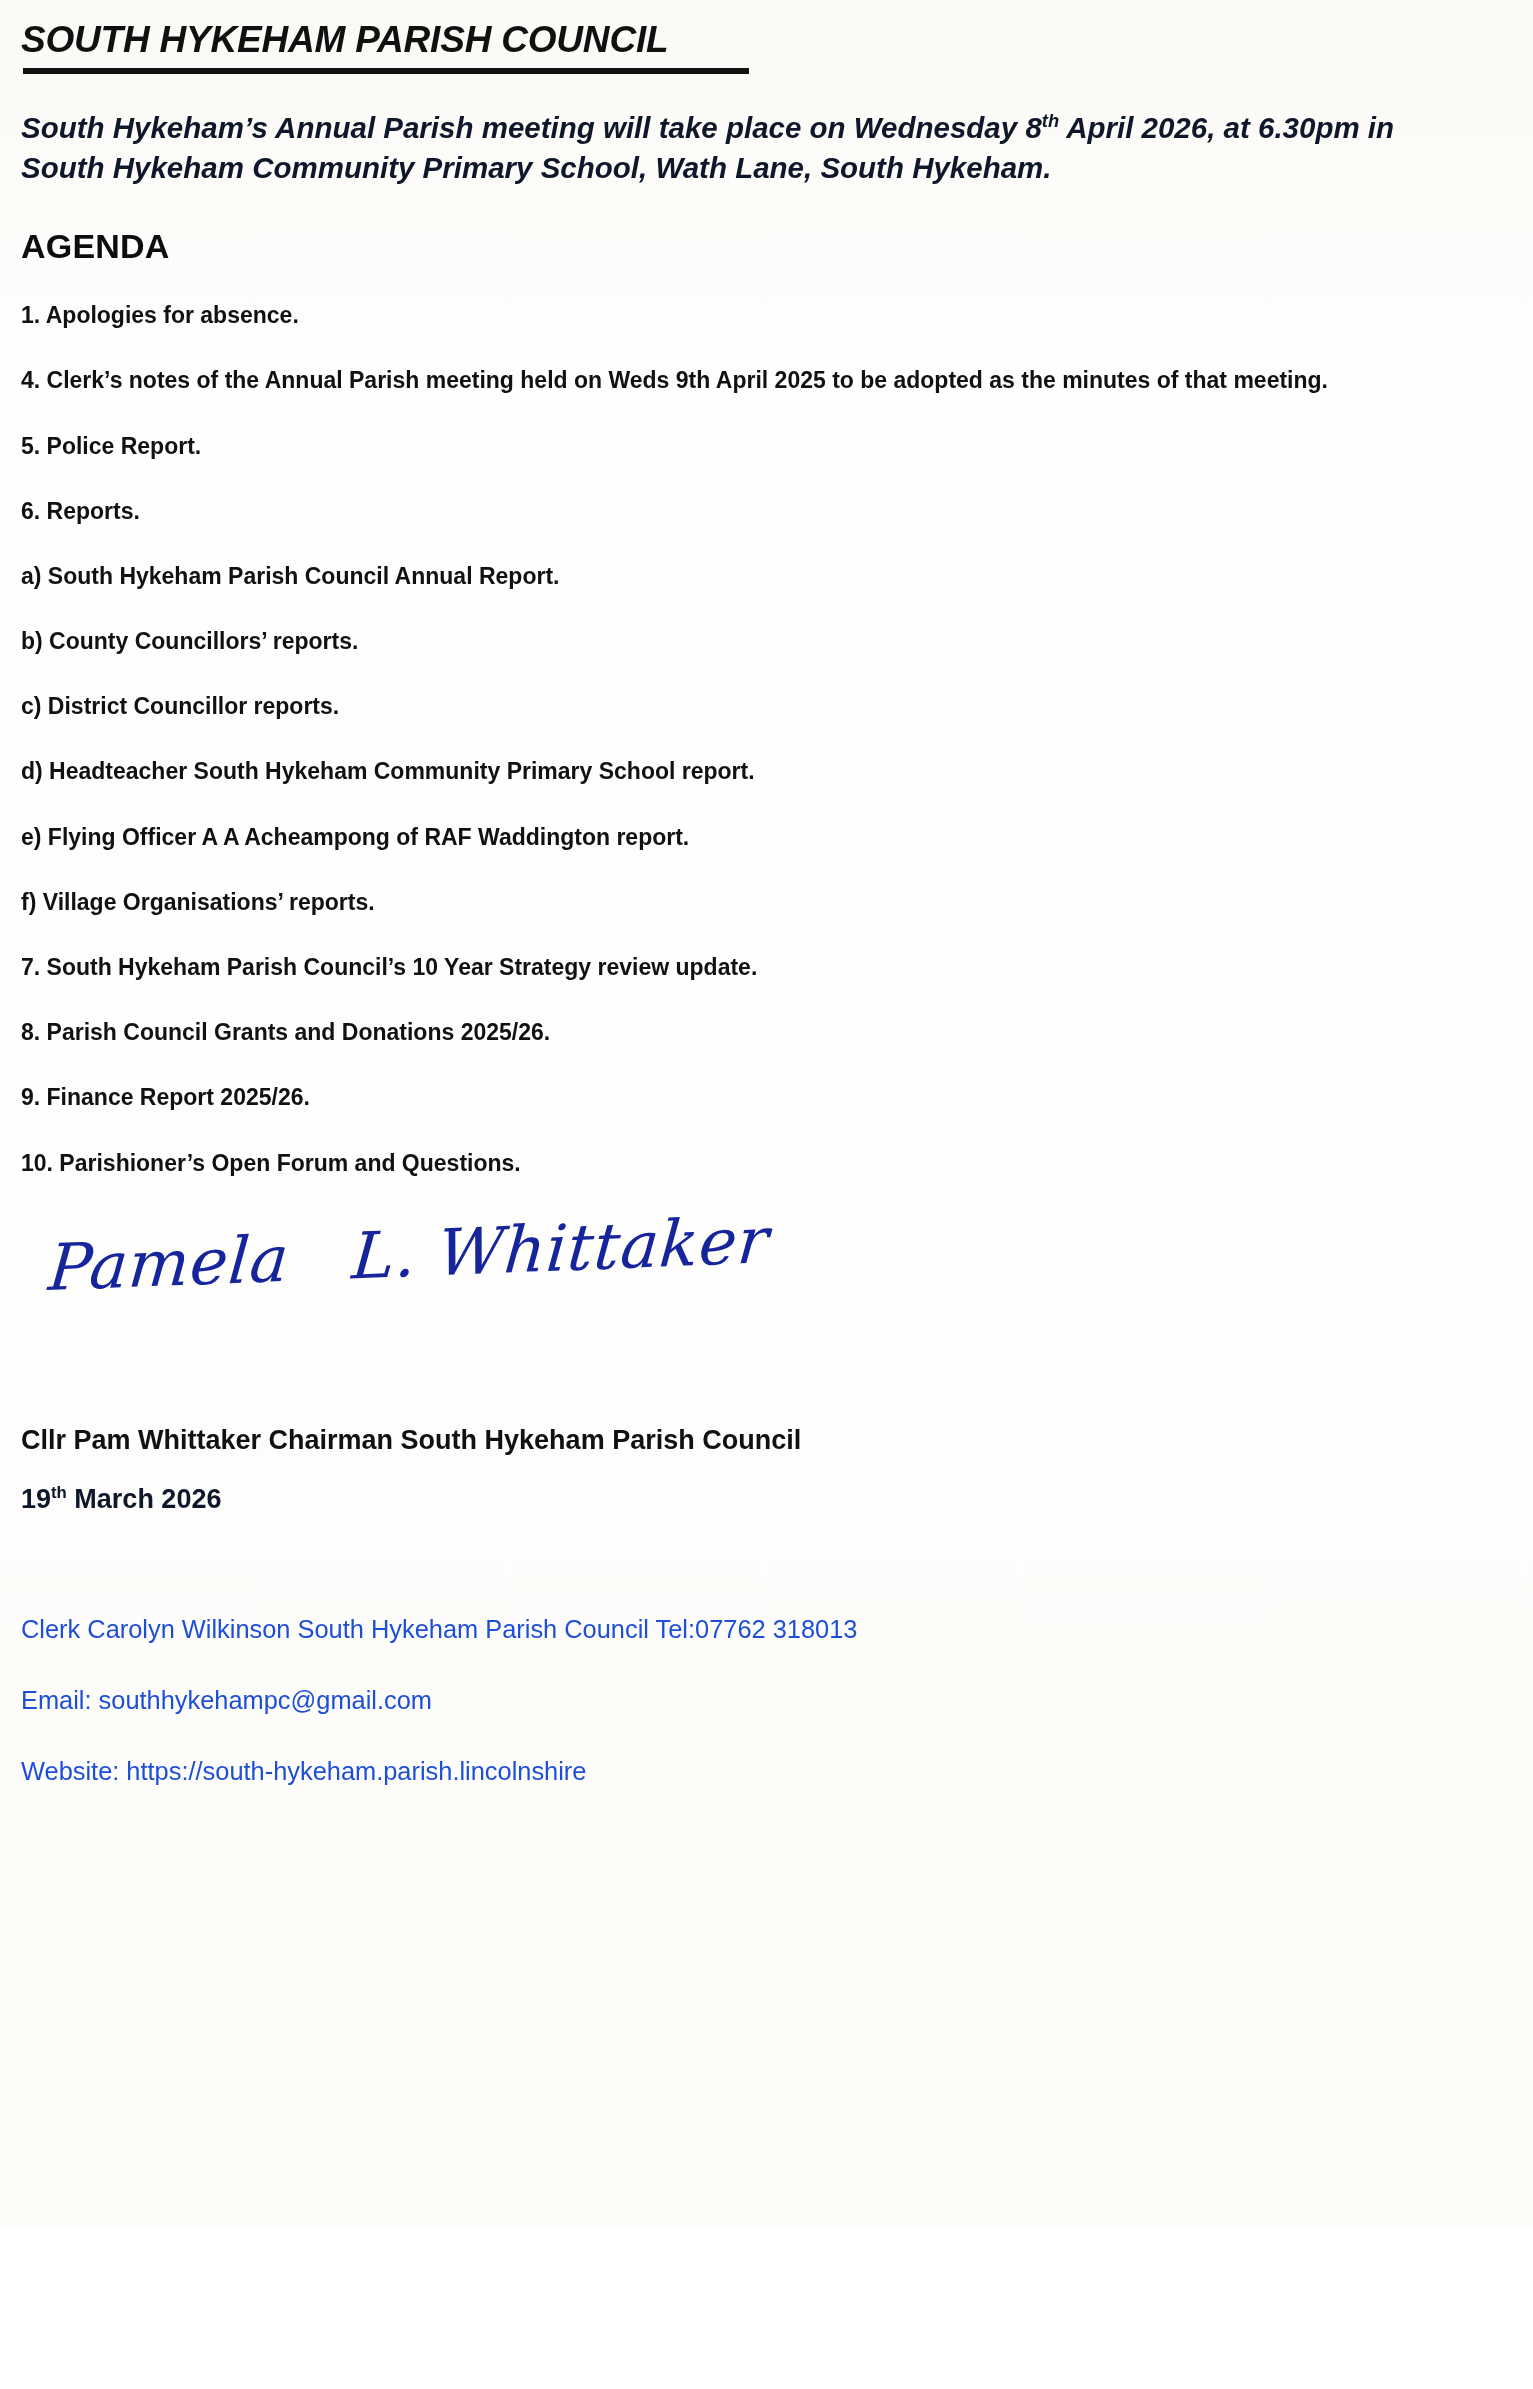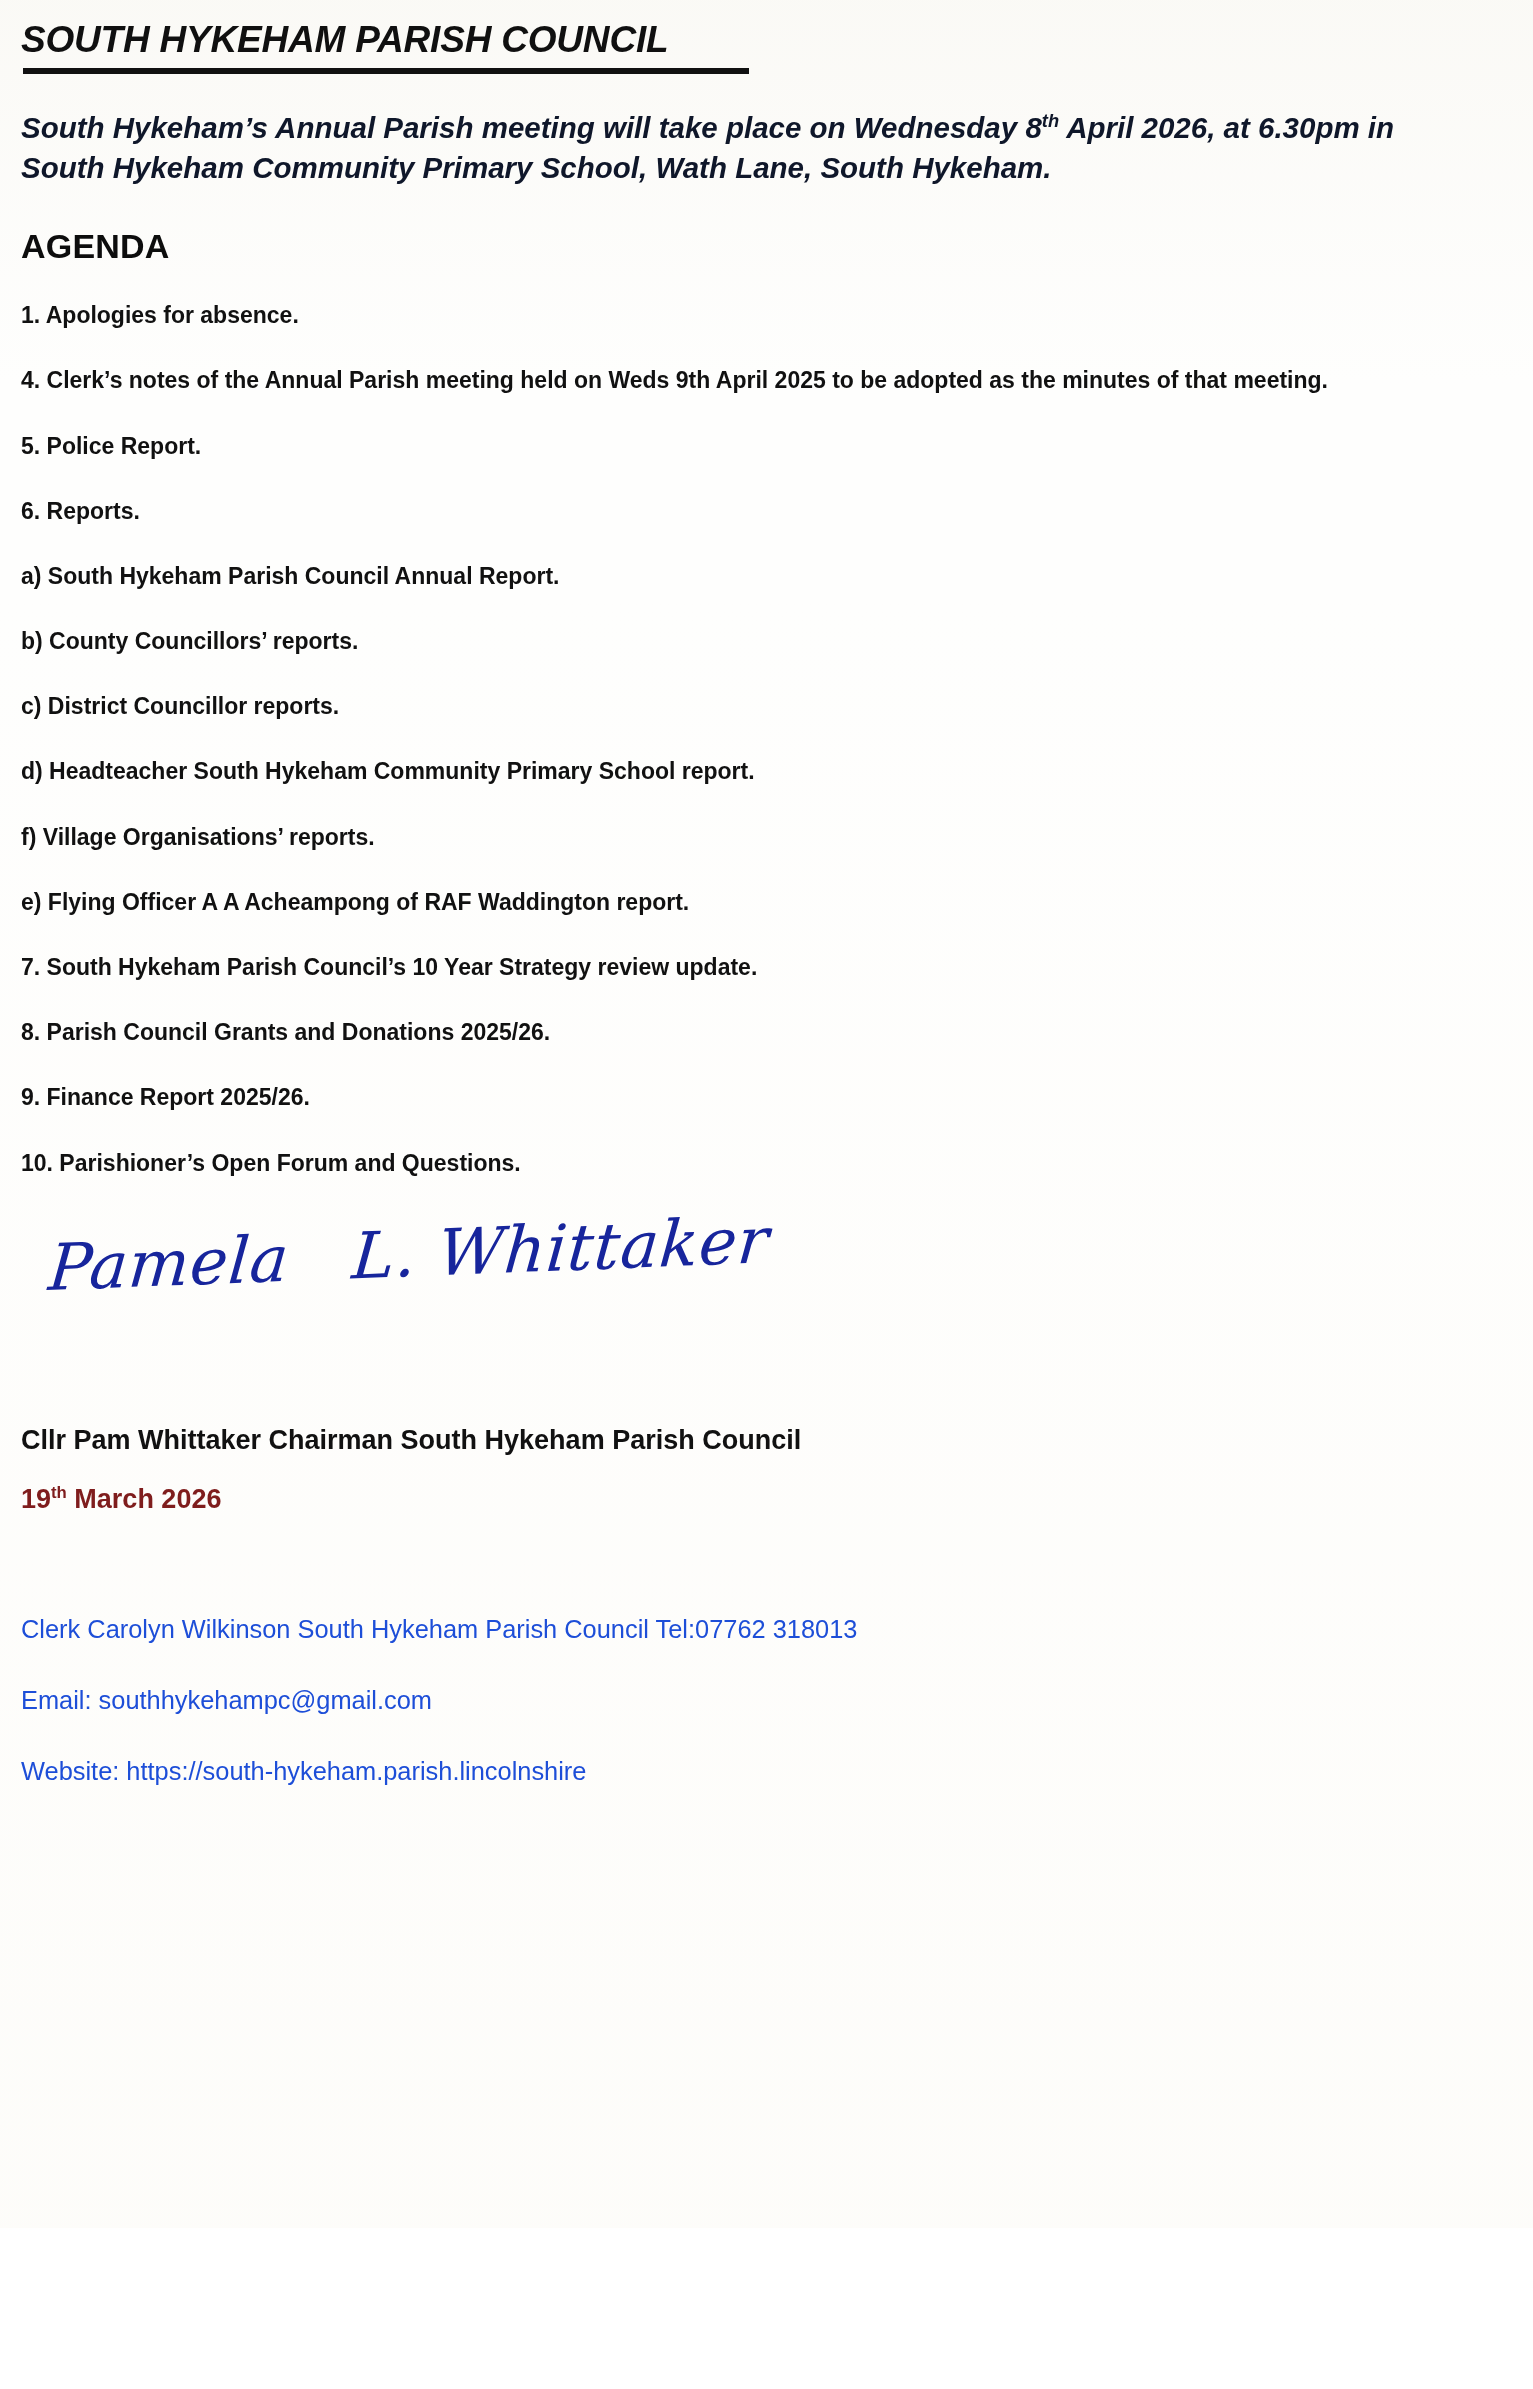--- a/index.html
+++ b/index.html
@@ -107,21 +107,21 @@
   .sig-name {
     font-size: 27px;
     font-weight: bold;
     margin: 38px 0 28px 0;
     color: #111;
   }
   .sig-date {
     font-size: 27px;
     font-weight: bold;
     margin: 0 0 98px 0;
-    color: #7f1d1d;
+    color: #0f172a;
   }
   .contact-block {
     margin-top: 24.6px;
   }
   .contact-line {
     font-size: 25.4px;
     font-weight: normal;
     line-height: 1.3;
     margin: 0 0 38px 0;
     color: #1d4ed8;
@@ -141,22 +141,22 @@
 
   <ul class="agenda-list">
     <li class="agenda-item">1.  Apologies for absence.</li>
     <li class="agenda-item">4. Clerk’s notes of the Annual Parish meeting held on Weds 9th April 2025 to be adopted as the minutes of that meeting.</li>
     <li class="agenda-item">5.  Police Report.</li>
     <li class="agenda-item">6. Reports.</li>
     <li class="agenda-item sub">a) South Hykeham Parish Council Annual Report.</li>
     <li class="agenda-item sub">b) County Councillors’ reports.</li>
     <li class="agenda-item sub">c) District Councillor reports.</li>
     <li class="agenda-item sub">d) Headteacher South Hykeham Community Primary School report.</li>
+    <li class="agenda-item sub">e) Flying Officer A A Acheampong of RAF Waddington  report.</li>
     <li class="agenda-item sub">f) Village Organisations’ reports.</li>
-    <li class="agenda-item sub">e) Flying Officer A A Acheampong of RAF Waddington  report.</li>
     <li class="agenda-item">7.  South Hykeham Parish Council’s 10 Year Strategy review update.</li>
     <li class="agenda-item">8.  Parish Council Grants and Donations 2025/26.</li>
     <li class="agenda-item">9. Finance Report 2025/26.</li>
     <li class="agenda-item">10. Parishioner’s Open Forum and Questions.</li>
   </ul>
 
   <div class="signature-block">
     <span class="signature">Pamela   L. Whittaker</span>
   </div>
 

